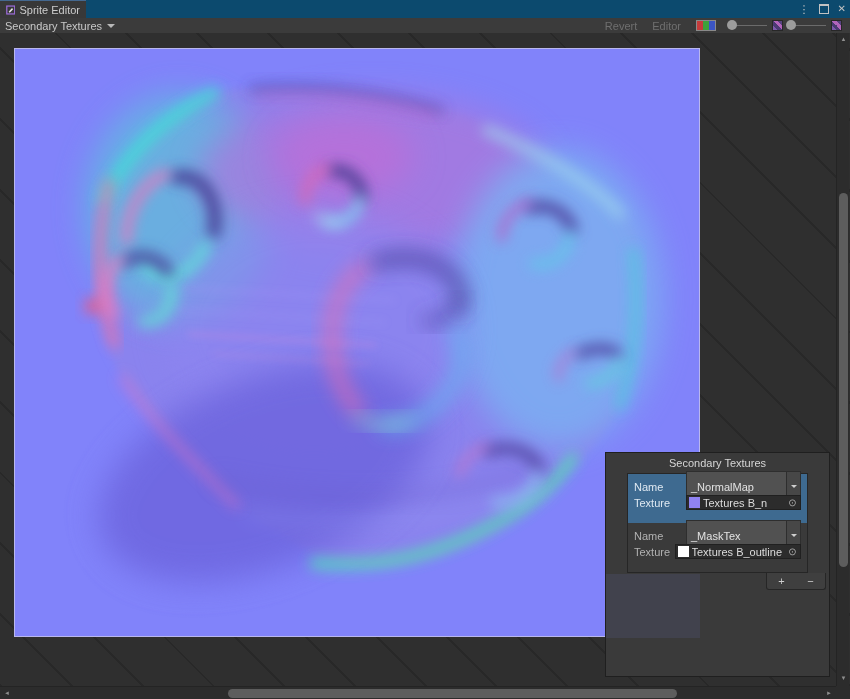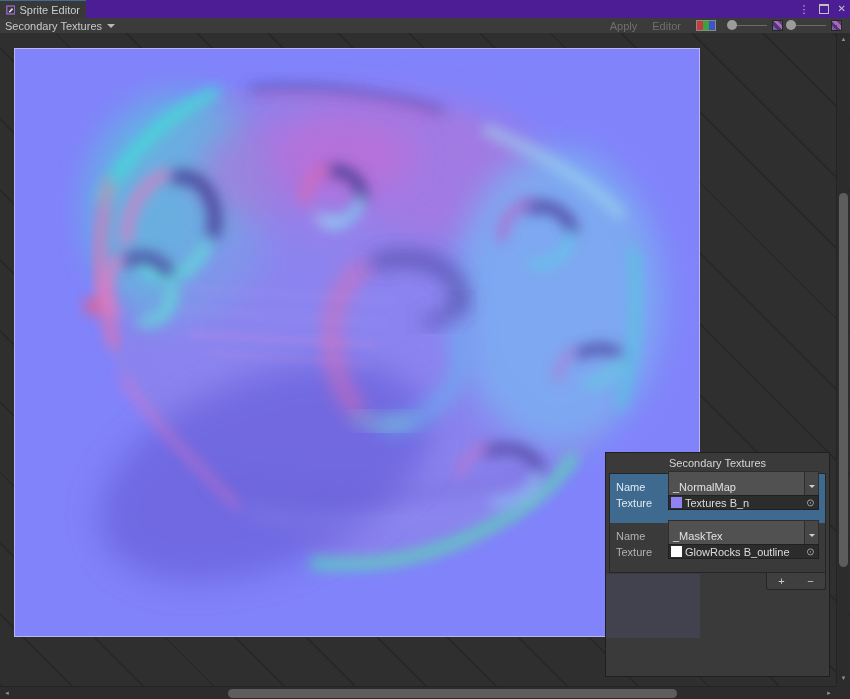--- a/index.html
+++ b/index.html
@@ -3,21 +3,21 @@
 <meta charset="utf-8">
 <style>
   html,body{margin:0;padding:0;}
   body{
     width:850px;height:699px;position:relative;overflow:hidden;
     background:#191919;
     font-family:"Liberation Sans", sans-serif;font-size:11px;color:#c8c8c8;
     -webkit-font-smoothing:antialiased;
   }
   
-  .tabbar{height:18px;background:#4c1d95;display:flex;align-items:stretch;position:relative;}
+  .tabbar{height:18px;background:#0c4a6e;display:flex;align-items:stretch;position:relative;}
   .tab{
     width:86px;background:#383838;border-top:1px solid #44688f;
     display:flex;align-items:center;gap:4px;padding:0 6px;box-sizing:border-box;
   }
   .tab-label{color:#cccccc;white-space:nowrap;}
   .win-controls{position:absolute;right:4px;top:0;height:18px;display:flex;align-items:center;gap:9px;color:#c2c2c2;}
   .kebab{font-size:11px;line-height:1;}
   .max-icon{width:8px;height:7px;border:1px solid #c2c2c2;border-top-width:2px;}
   .close-glyph{font-size:10px;line-height:1;}
   
@@ -46,21 +46,21 @@
     background:#8183fa;border:1px solid rgba(252,246,224,0.45);box-sizing:border-box;
   }
   .texture-view svg{display:block;width:100%;height:100%;}
   
   .sec-panel{
     position:absolute;left:605px;top:419px;width:225px;height:225px;
     background:#3a3a3a;border:1px solid #1f1f1f;box-sizing:border-box;
   }
   .panel-tint{position:absolute;left:0;top:121px;width:94px;height:64px;background:rgba(130,133,250,0.10);pointer-events:none;}
   .panel-header{height:20px;line-height:20px;text-align:center;color:#d6d6d6;}
-  .list-box{margin:0 3px;border:1px solid #262626;background:#3a3a3a;}
+  .list-box{margin:0 21px;border:1px solid #262626;background:#3a3a3a;}
   .tex-item{padding:4px 6px 12px 6px;}
   .tex-item.selected{background:#3e6a90;}
   .frow{display:flex;align-items:center;height:15px;margin:1px 0;}
   .flabel{width:52px;color:#b2b2b2;}
   .tex-item.selected .flabel{color:#dfe9f2;}
   .name-field{flex:1;height:31px;background:#515151;border:1px solid #2e2e2e;box-sizing:border-box;
     display:flex;align-items:center;padding-left:4px;color:#e2e2e2;}
   .name-field .ftext{flex:1;}
   .dd-btn{width:13px;align-self:stretch;border-left:1px solid #2e2e2e;background:#474747;display:flex;align-items:center;justify-content:center;}
   .dd-btn .caret-down{border-left-width:3px;border-right-width:3px;border-top-width:3px;border-top-color:#cfcfcf;}
@@ -103,21 +103,21 @@
     <span class="close-glyph">✕</span>
   </div>
 </div>
 
 <div class="toolbar">
   <div class="mode-dropdown">
     <span>Secondary Textures</span>
     <span class="caret-down"></span>
   </div>
   <div class="tb-spacer"></div>
-  <span class="tb-btn-disabled">Apply</span>
+  <span class="tb-btn-disabled">Revert</span>
   <span class="tb-btn-disabled">Editor</span>
   <div class="rgb-btn">
     <span class="rgb-r"></span>
     <span class="rgb-g"></span>
     <span class="rgb-b"></span>
   </div>
   <div class="slider">
     <div class="track"></div>
     <div class="knob"></div>
   </div>
@@ -264,21 +264,21 @@
             <span class="ftext">_MaskTex</span>
             <span class="dd-btn">
                 <span class="caret-down"></span>
               </span>
           </div>
         </div>
         <div class="frow">
           <span class="flabel">Texture</span>
           <div class="obj-field">
             <span class="swatch" style="background:#ffffff"></span>
-            <span class="obj-text">GlowRocks B_outline</span>
+            <span class="obj-text">Textures B_outline</span>
             <span class="obj-picker">⊙</span>
           </div>
         </div>
       </div>
 
     </div>
     <div class="list-footer">
       <div class="pm-box">
         <span>+</span>
         <span>−</span>

